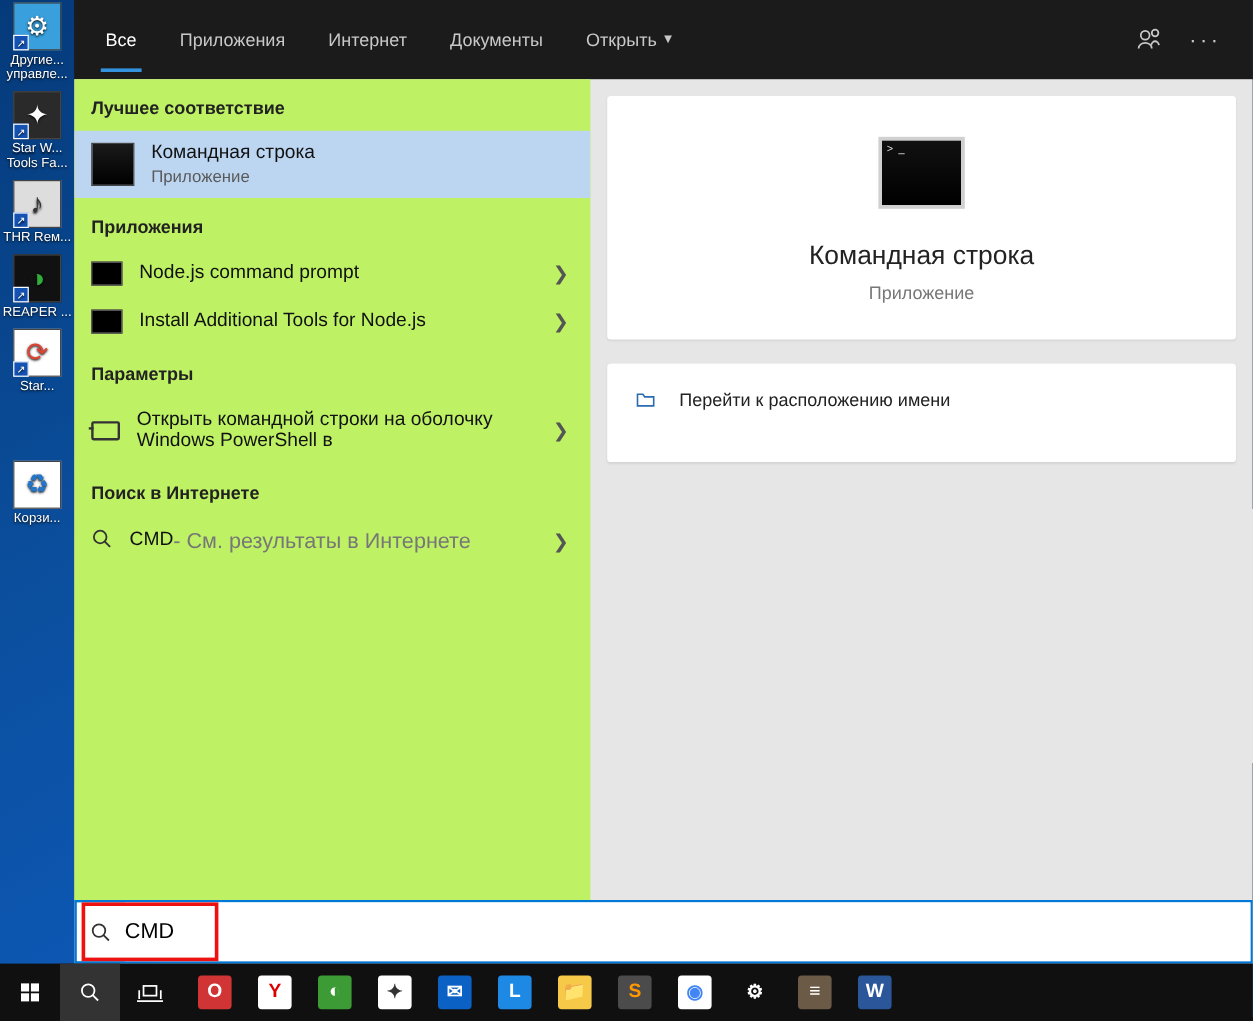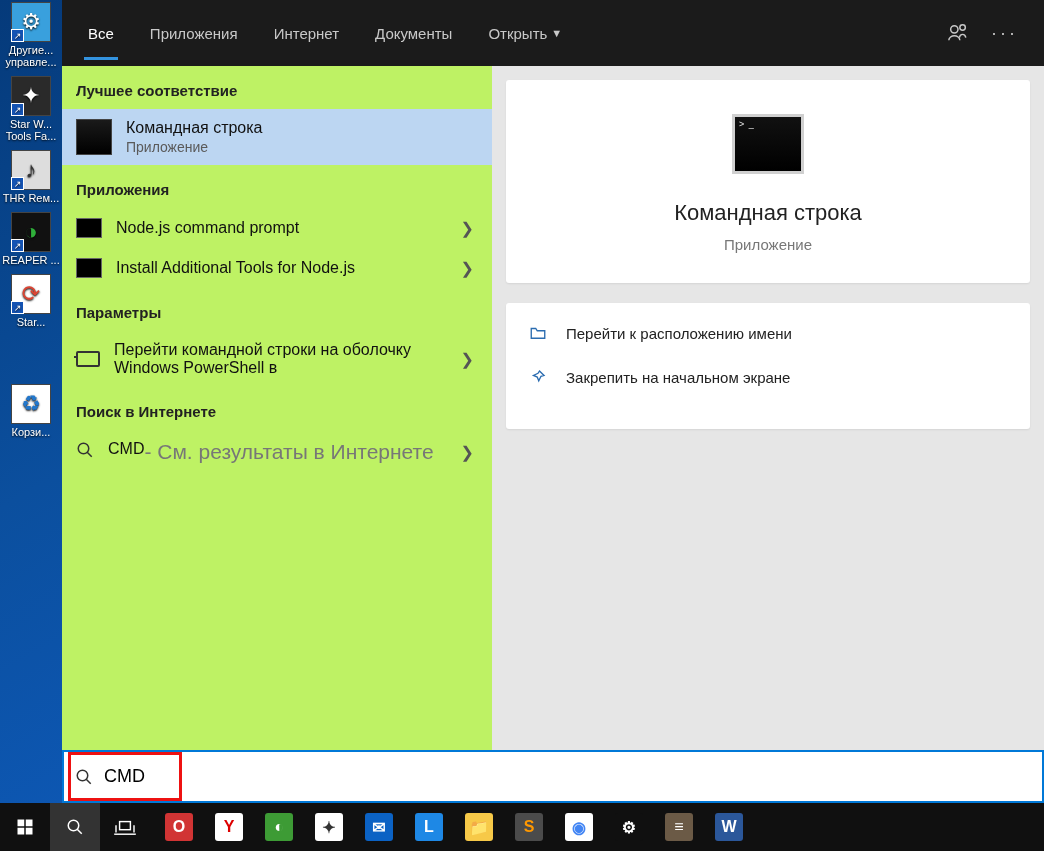--- a/index.html
+++ b/index.html
@@ -26,21 +26,21 @@
   .row-title { font-size:16px; color:#111; }
   .row-sub { font-size:14px; color:#5a5a5a; margin-top:2px; }
   .item-row { display:flex; align-items:center; justify-content:space-between; padding:10px 14px; }
   .item-left { display:flex; align-items:center; gap:14px; min-width:0; }
   .small-cmd { width:26px; height:20px; background:#000; border:1px solid #666; flex:none; }
   .small-set { width:24px; height:16px; border:2px solid #333; border-radius:2px; position:relative; flex:none; }
   .small-set::after{content:"";position:absolute;left:-4px;top:3px;width:4px;height:2px;background:#333;}
   .chevron-r { color:#555; font-size:16px; padding:0 4px;}
   .item-row .txt { font-size:16px; color:#111; }
   .web-row .txt { display:flex; flex-wrap:wrap; gap:0; }
-  .web-sub { color:#777; font-size:21px; }
+  .web-sub { color:#777; font-size:18px; }
   .right-col { flex:1; display:flex; flex-direction:column; }
   .right-pad { padding:14px 14px 0 14px; }
   .preview-card { background:#fff; border-radius:3px; padding:34px 20px 30px 20px; box-shadow:0 1px 2px rgba(0,0,0,.08); }
   .preview-icon { width:72px; height:60px; margin:0 auto 26px auto; background:linear-gradient(#111,#000); border:3px solid #d0d0d0; position:relative;}
   .preview-icon::before{content:"> _"; color:#eee; position:absolute; left:4px; top:2px; font-size:9px; letter-spacing:1px;}
   .preview-title { text-align:center; font-size:22px; color:#222; }
   .preview-sub { text-align:center; font-size:15px; color:#777; margin-top:10px; }
   .actions { margin-top:20px; background:#fff; border-radius:3px; padding:8px 0 30px 0; box-shadow:0 1px 2px rgba(0,0,0,.08);}
   .act { display:flex; align-items:center; gap:18px; padding:12px 22px; color:#222; font-size:15px;}
   .act .aicon { width:20px; height:20px; flex:none; display:flex; align-items:center; justify-content:center; }
@@ -130,21 +130,21 @@
               <div class="small-cmd"></div>
               <div class="txt">Install Additional Tools for Node.js</div>
             </div>
           <div class="chevron-r">❯</div>
         </div>
 
         <div class="sect-head">Параметры</div>
         <div class="item-row">
           <div class="item-left">
               <div class="small-set"></div>
-              <div class="txt" style="max-width:320px">Перейти командной строки на оболочку Windows PowerShell в</div>
+              <div class="txt" style="max-width:320px">Открыть командной строки на оболочку Windows PowerShell в</div>
             </div>
           <div class="chevron-r">❯</div>
         </div>
 
         <div class="sect-head">Поиск в Интернете</div>
         <div class="item-row web-row">
           <div class="item-left">
             <span>
               <svg class="mag" viewBox="0 0 24 24" fill="none" stroke="#333" stroke-width="2">
                   <circle cx="10" cy="10" r="7"></circle>
@@ -169,28 +169,20 @@
           </div>
           <div class="actions">
             <div class="act">
               <span class="aicon">
                   <svg width="18" height="18" viewBox="0 0 24 24" fill="none" stroke="#2b6cb0" stroke-width="1.8">
                     <path d="M3 6h6l2 3h10v10H3z"></path>
                   </svg>
                 </span>
               <span>Перейти к расположению имени</span>
             </div>
-            <div class="act">
-              <span class="aicon">
-                  <svg width="18" height="18" viewBox="0 0 24 24" fill="none" stroke="#2b6cb0" stroke-width="1.8">
-                    <path d="M14 4l6 6-4 1-3 6-2-5-5-2 6-3z"></path>
-                  </svg>
-                </span>
-              <span>Закрепить на начальном экране</span>
-            </div>
           </div>
         </div>
       </div>
     </div>
   </div>
 
   <div class="searchbar-wrap">
     <div class="sicon">
       <svg class="mag" viewBox="0 0 24 24" fill="none" stroke="#333" stroke-width="2">
           <circle cx="10" cy="10" r="7"></circle>

